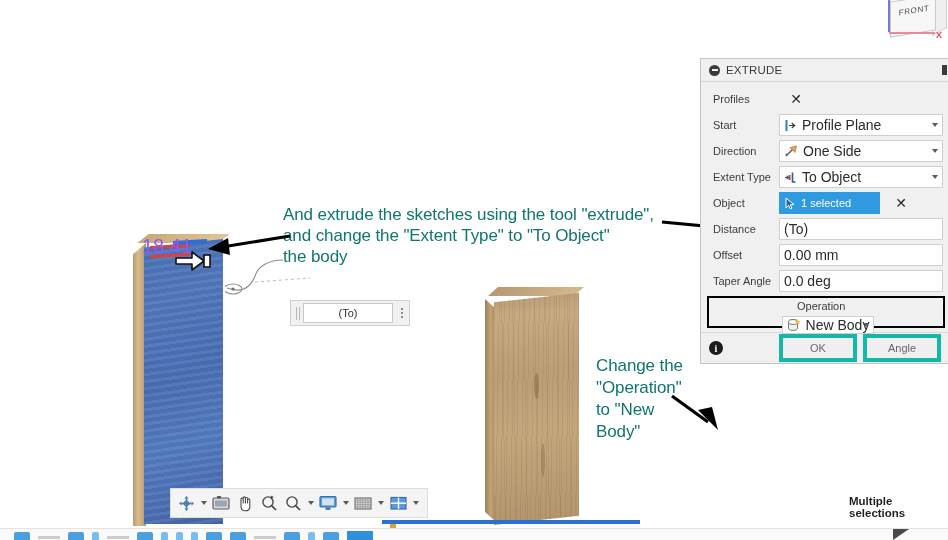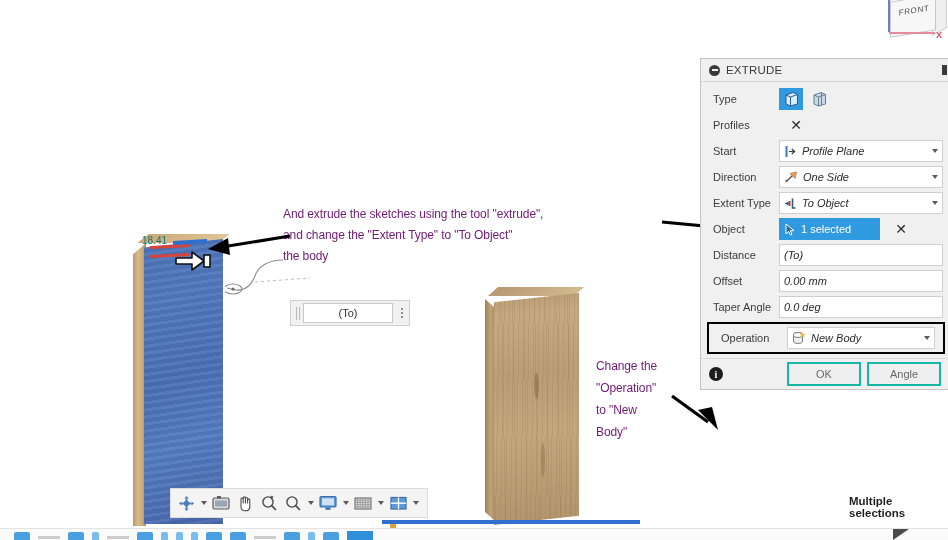--- a/index.html
+++ b/index.html
@@ -82,21 +82,21 @@
     background:linear-gradient(90deg,#9d8057,#c2a378 55%,#ab8d62);
     clip-path:polygon(0% 0%,100% 4%,100% 100%,0% 96%);
   }
   .bw-top{
     position:absolute;left:8px;top:2px;width:86px;height:9px;
     background:linear-gradient(90deg,#b79873,#d3b98e);
     transform:skewX(-48deg);
   }
 
   
-  .dim-text{position:absolute;left:142px;top:235px;font-size:10px;color:#0f766e;font-family:"Liberation Sans",sans-serif;}
+  .dim-text{position:absolute;left:142px;top:235px;font-size:20px;color:#8b5cf6;font-family:"Liberation Sans",sans-serif;}
   .manip-arrow{position:absolute;left:174px;top:250px;width:38px;height:22px;}
   .manip-arrow svg{display:block;}
   .leader{position:absolute;left:225px;top:258px;width:85px;height:42px;}
   .leader svg{display:block;}
 
   .tofield{
     position:absolute;left:290px;top:300px;width:118px;height:24px;
     background:#f1f1f1;border:1px solid #cfcfcf;display:flex;align-items:center;
   }
   .tofield .grip{width:10px;height:100%;display:flex;align-items:center;justify-content:center;}
@@ -151,64 +151,64 @@
     display:flex;align-items:center;justify-content:center;
   }
   .dlg-collapse i{display:block;width:6px;height:1.5px;background:#f0f0f0;}
   .dlg-title{font-size:11.5px;color:#3a3a3a;letter-spacing:.2px;}
   .dlg-pin{position:absolute;right:2px;top:6px;width:5px;height:10px;background:#3a3a3a;}
 
   .dlg-body{padding:4px 0 2px 0;background:#f0f0f0;}
   .row{display:flex;align-items:center;height:26px;padding:0 6px 0 12px;gap:4px;}
   .row .lbl{width:62px;flex:none;font-size:11px;color:#3c3c3c;}
   .ctl{flex:1;height:20px;background:#ffffff;border:1px solid #cfcfcf;display:flex;align-items:center;padding:0 4px;gap:5px;position:relative;}
-  .ctl .txt{font-size:11px;color:#2b2b2b;font-style:italic;}
+  .ctl .txt{font-size:14px;color:#2b2b2b;}
   .ctl .dd{
     position:absolute;right:4px;top:50%;transform:translateY(-50%);
     border-left:3.5px solid transparent;border-right:3.5px solid transparent;border-top:4.5px solid #5a5a5a;
   }
   .selbtn{
     height:20px;min-width:86px;display:flex;align-items:center;gap:5px;padding:0 8px 0 5px;
     border:1px solid #cfcfcf;background:#ffffff;font-size:11px;color:#2b2b2b;
   }
   .selbtn.active{background:#2f9ae0;border-color:#2f9ae0;color:#ffffff;}
   .clearx{
     width:18px;height:18px;margin-left:8px;display:flex;align-items:center;justify-content:center;
     font-size:14px;font-weight:bold;color:#2b2b2b;line-height:1;cursor:pointer;
   }
   .iconbtn{width:24px;height:22px;display:flex;align-items:center;justify-content:center;background:transparent;}
   .iconbtn.on{background:#2f9ae0;}
 
   .row-hl{
     border:2px solid #000000;margin:2px 4px 2px 6px;padding:2px 2px 2px 6px;background:#f0f0f0;
   }
-  .row-hl .row{padding-left:6px;height:24px;}
+  .row-hl .row{padding-left:6px;height:24px;flex-direction:column;}
 
   .dlg-foot{
     height:30px;border-top:1px solid #d8d8d8;background:#f0f0f0;
     display:flex;align-items:center;padding:0 8px;gap:6px;
   }
   .infoico{
     width:14px;height:14px;border-radius:50%;background:#1c1c1c;color:#ffffff;
     font-size:10px;font-weight:bold;display:flex;align-items:center;justify-content:center;
     font-family:"Liberation Serif",serif;
   }
   .footspacer{flex:1;}
   .btn{
-    width:70px;height:20px;background:#efefef;border:2px solid #14b8a6;
+    width:70px;height:20px;background:#efefef;border:4px solid #14b8a6;
     font-size:11px;color:#666;display:flex;align-items:center;justify-content:center;
   }
   .btn.primary{color:#6a6a6a;}
 
   .multisel{
     position:absolute;left:841px;top:495px;font-size:11.5px;font-weight:bold;color:#1f1f1f;padding-left:8px;
   }
 
   
-  .anno{position:absolute;font-size:12px;color:#701a75;line-height:21px;letter-spacing:-.1px;}
+  .anno{position:absolute;font-size:17px;color:#0f766e;line-height:21px;letter-spacing:-.1px;}
   .anno1{left:283px;top:204px;width:420px;}
   .anno2{left:596px;top:355px;width:100px;line-height:22px;}
   .arrowsvg{position:absolute;pointer-events:none;}
 </style>
 </head>
 <body>
 
 <div class="canvas">
 
   <div class="viewcube">
@@ -380,36 +380,20 @@
     <div class="dlg-head">
       <div class="dlg-collapse">
           <i></i>
         </div>
       <div class="dlg-title">EXTRUDE</div>
       <div class="dlg-pin"></div>
     </div>
 
     <div class="dlg-body">
 
-      <div class="row">
-        <div class="lbl">Type</div>
-        <div class="iconbtn on">
-          <svg width="15" height="16" viewBox="0 0 15 16">
-            <path d="M2 4 L9 1.5 L13.5 3.5 L13.5 13 L6.5 15 L2 13 Z" fill="#d9edfb" stroke="#2a5d8f" stroke-width="1"></path>
-            <path d="M2 4 L6.5 6 L6.5 15 M6.5 6 L13.5 3.5" fill="none" stroke="#2a5d8f" stroke-width="1"></path>
-          </svg>
-        </div>
-        <div class="iconbtn">
-          <svg width="15" height="16" viewBox="0 0 15 16">
-            <path d="M2 4 L9 1.5 L13.5 3.5 L13.5 13 L6.5 15 L2 13 Z" fill="#c8d8e6" stroke="#6a7f92" stroke-width="1"></path>
-            <path d="M6.5 6 L6.5 15 M6.5 6 L2 4 M6.5 6 L13.5 3.5" fill="none" stroke="#6a7f92" stroke-width="1"></path>
-            <line x1="9.5" y1="2" x2="9.5" y2="14" stroke="#6a7f92" stroke-width="1"></line>
-          </svg>
-        </div>
-      </div>
 
       <div class="row">
         <div class="lbl">Profiles</div>
         <div class="clearx">✕</div>
       </div>
 
       <div class="row">
         <div class="lbl">Start</div>
         <div class="ctl">
           <svg width="13" height="13" viewBox="0 0 13 13">

